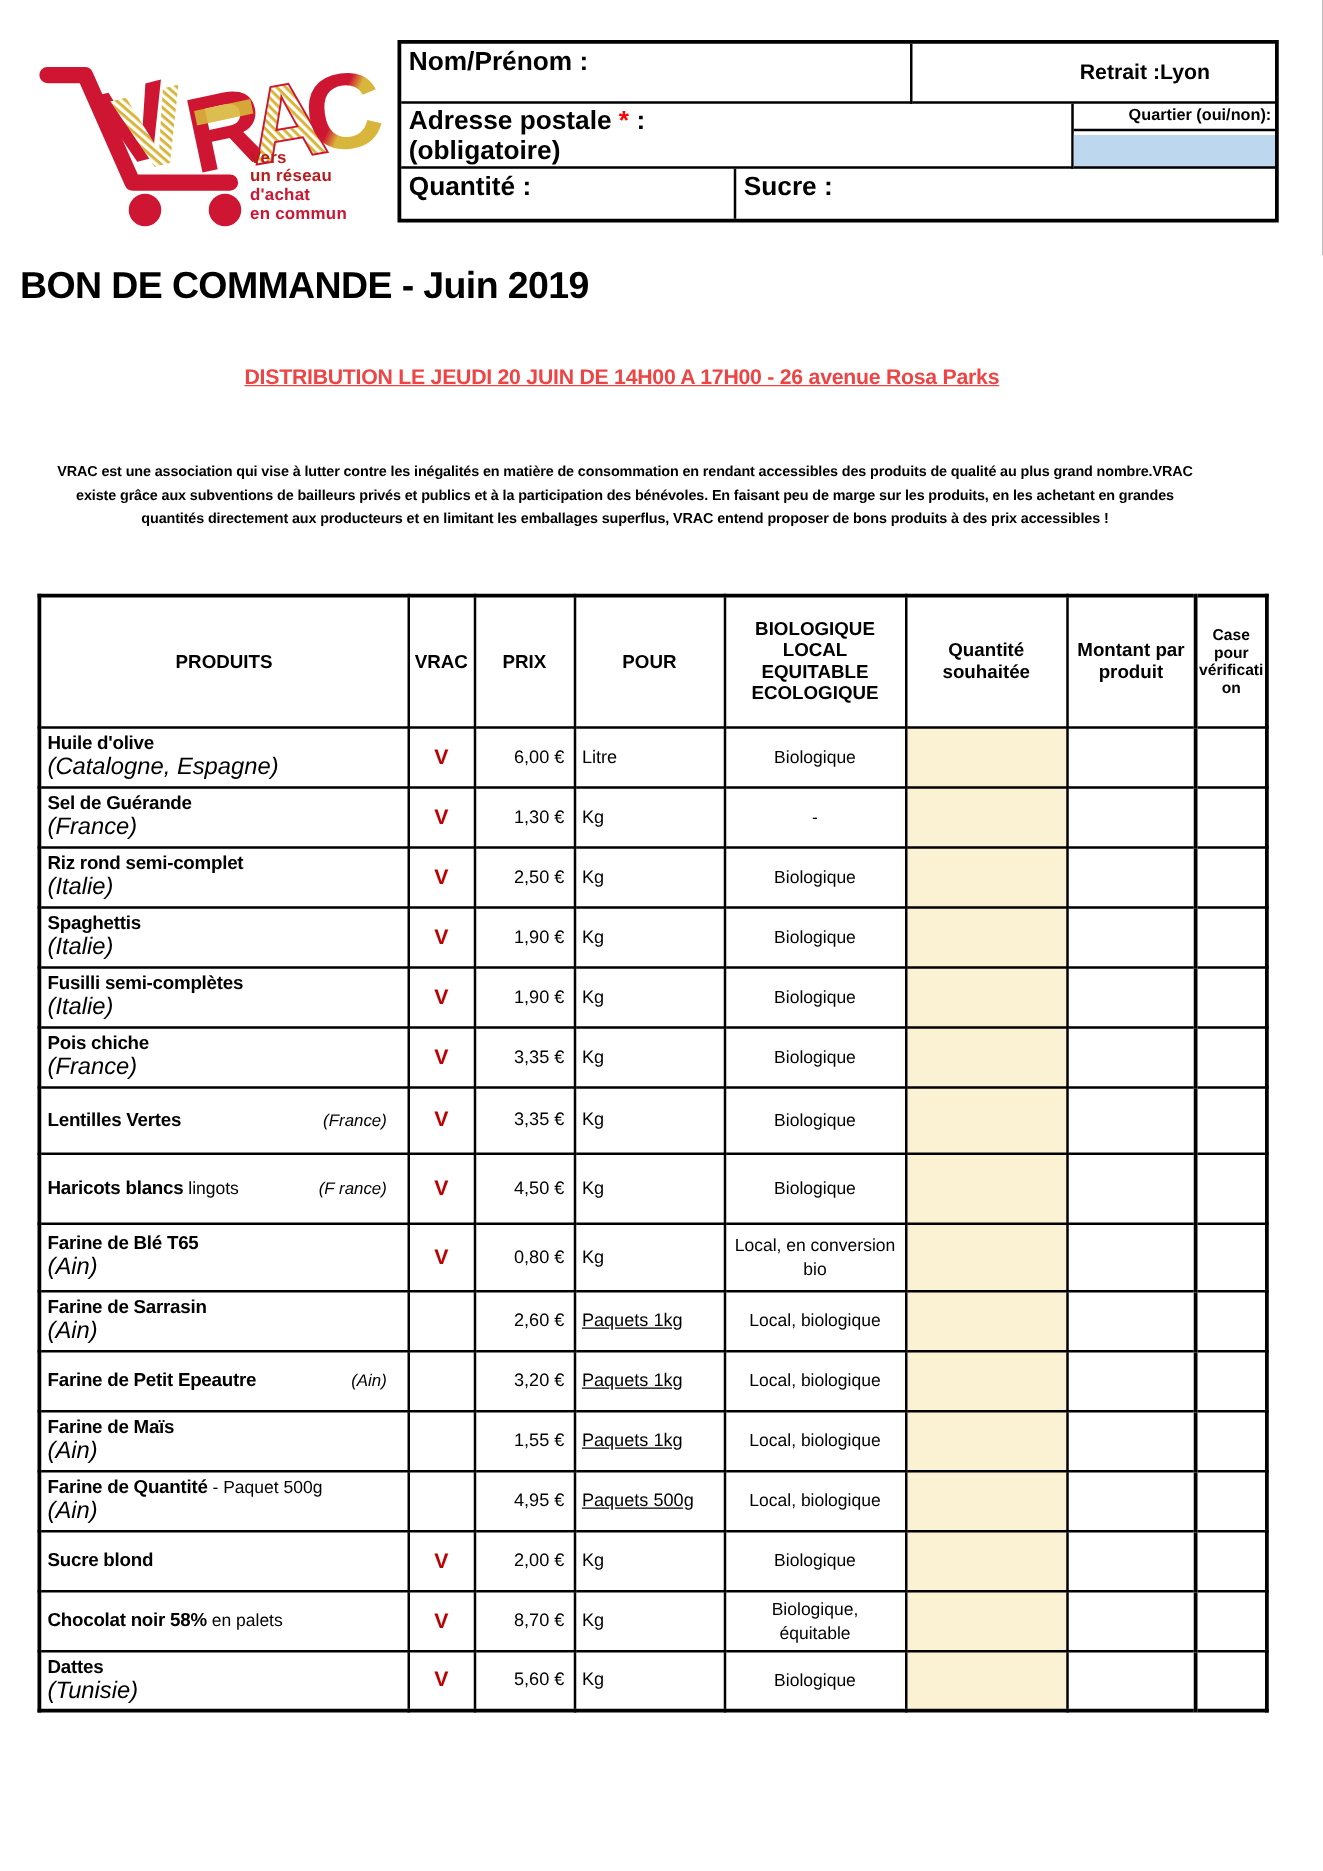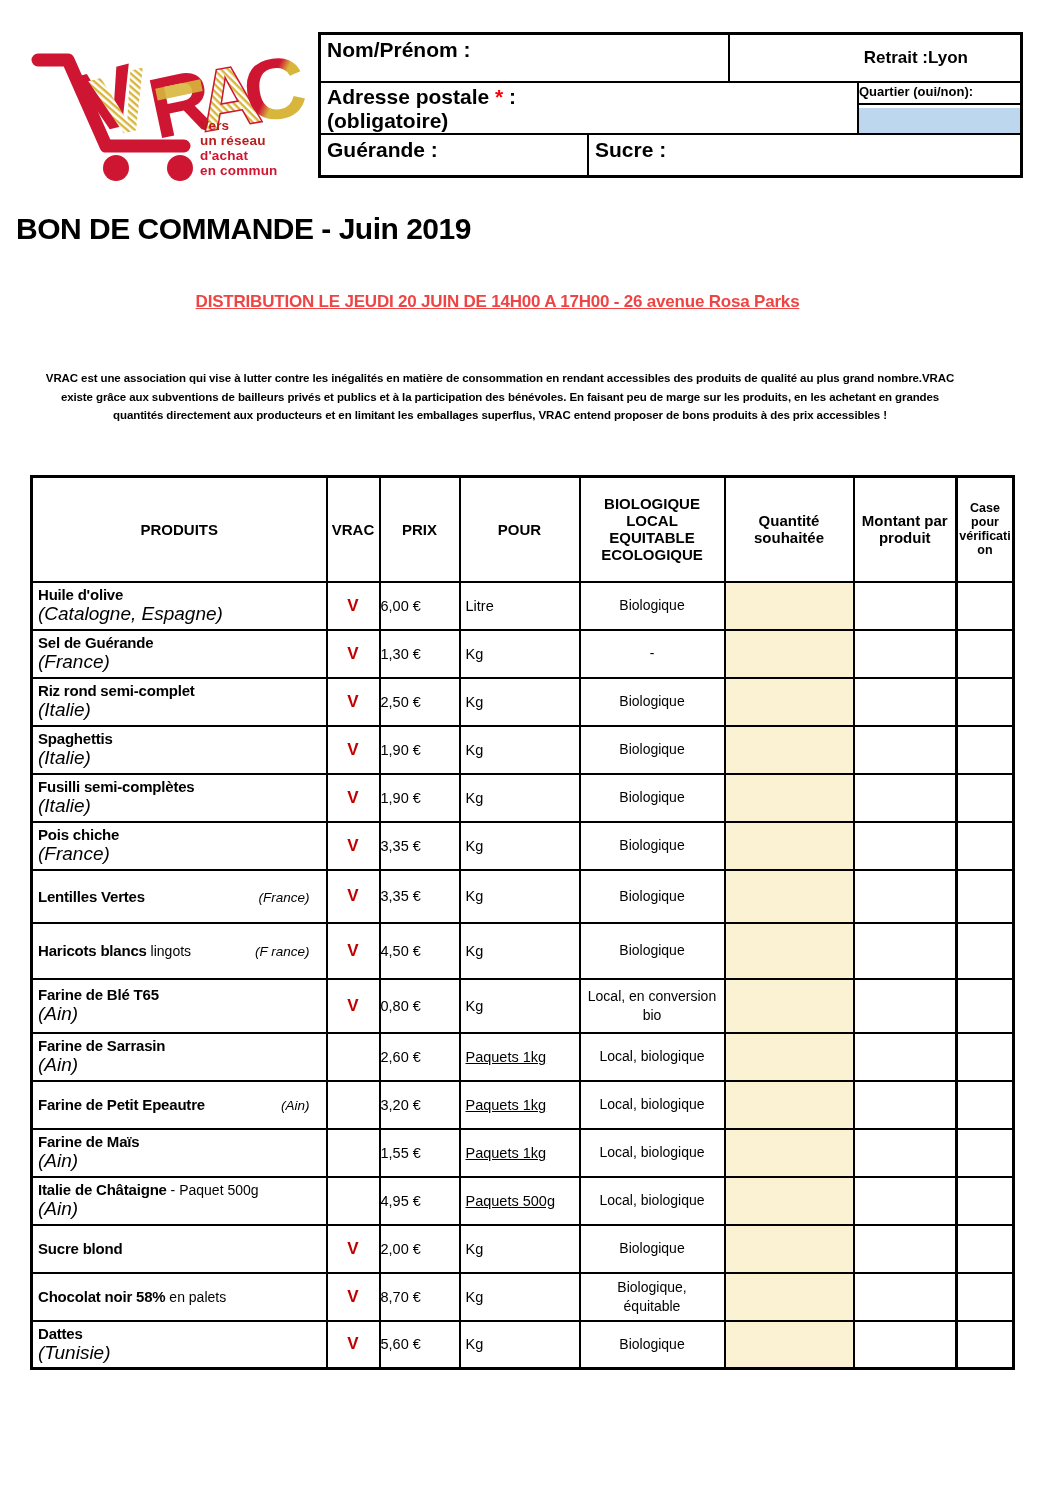--- a/index.html
+++ b/index.html
@@ -16,21 +16,21 @@
   .tl-red  { color:#CE1531; display:block; }
   
   .hd-table { position:absolute; left:318px; top:32px; width:705px; height:146px;
     border:3px solid #000; box-sizing:border-box; }
   .hd-cell { position:absolute; box-sizing:border-box; font-weight:bold; font-size:21px; }
   .cell-nom      { left:0; top:0; width:409px; height:48px; border-right:2px solid #000; border-bottom:2px solid #000; padding:3px 0 0 6px; }
   .cell-retrait  { left:409px; top:0; width:290px; height:48px; border-bottom:2px solid #000;
                    display:flex; align-items:center; font-size:17px; padding:0 52px 0 18px; justify-content:flex-end; }
   .cell-adresse  { left:0; top:48px; width:538px; height:52px; border-right:2px solid #000; border-bottom:2px solid #000; padding:2px 0 0 6px; line-height:24px; }
   .cell-qlabel   { left:538px; top:45px; width:161px; height:25px; border-bottom:2px solid #000;
-                   font-size:13px; text-align:left; padding:4px 3px 0 0; }
+                   font-size:13px; text-align:right; padding:4px 3px 0 0; }
   .cell-qinput   { left:538px; top:73px; width:161px; height:27px; border-bottom:2px solid #000; background:#BDD7EE; }
   .cell-phone    { left:0; top:100px; width:268px; height:40px; border-right:2px solid #000; padding:3px 0 0 6px; }
   .cell-mail     { left:268px; top:100px; width:431px; height:40px; padding:3px 0 0 6px; }
   .req-star { color:#FF0000; }
   
   .doc-title { position:absolute; left:16px; top:212px; width:995px; text-align:left;
     font-size:30px; font-weight:bold; letter-spacing:-0.5px; }
   .distribution { position:absolute; left:0; top:292px; width:995px; text-align:center;
     font-size:17px; font-weight:bold; color:#ef4444; text-decoration:underline; letter-spacing:-0.2px; }
   .intro { position:absolute; left:35px; top:369px; width:930px; text-align:center;
@@ -49,21 +49,21 @@
   col.w-prod{width:295px} col.w-vrac{width:53px} col.w-prix{width:80px} col.w-pour{width:120px}
   col.w-bio{width:145px} col.w-qty{width:129px} col.w-amt{width:103px} col.w-chk{width:57px}
   td.c-chk, th.th-check { border-left:3px solid #000; }
   td.c-prod { padding:2px 4px 2px 5px; }
   .prod-line1 { display:flex; align-items:baseline; }
   .pname   { font-weight:bold; font-size:15px; letter-spacing:-0.2px; white-space:nowrap; }
   .psuffix { font-size:14px; white-space:pre; }
   .porigin { font-style:italic; font-size:19px; }
   .porigin-inline { font-style:italic; font-size:13.5px; margin-left:auto; margin-right:12px; }
   td.c-vrac { text-align:center; color:#C00000; font-weight:bold; font-size:17px; font-family:"Liberation Sans",sans-serif; }
-  td.c-prix { padding-right:7px; font-size:14.5px; }
+  td.c-prix { text-align:right; padding-right:7px; font-size:14.5px; }
   td.c-pour { text-align:left; padding-left:5px; font-size:14.5px; }
   td.c-pour .u { text-decoration:underline; }
   td.c-bio  { text-align:center; font-size:14px; white-space:pre-line; line-height:1.35; padding:0 2px; }
   td.c-qty  { background:#FBF1D3; }
 </style>
 </head>
 <body>
 
 <div class="page">
 
@@ -109,21 +109,21 @@
       <span>Retrait :</span>
       <span>Lyon</span>
     </div>
     <div class="hd-cell cell-adresse">
       <span>Adresse postale </span><span class="req-star">*</span><span> :</span><br>
       <span>(obligatoire)</span>
     </div>
     <div class="hd-cell cell-qlabel">Quartier (oui/non):</div>
     <div class="hd-cell cell-qinput"></div>
     <div class="hd-cell cell-phone">
-      <span>Guérande :</span>
+      <span>Quantité :</span>
     </div>
     <div class="hd-cell cell-mail">
       <span>Sucre :</span>
     </div>
   </div>
 
   <div class="doc-title">BON DE COMMANDE - Juin 2019</div>
   <div class="distribution">DISTRIBUTION LE JEUDI 20 JUIN DE 14H00 A 17H00 - 26 avenue Rosa Parks</div>
   <div class="intro">VRAC est une association qui vise à lutter contre les inégalités en matière de consommation en rendant accessibles des produits de qualité au plus grand nombre.VRAC existe grâce aux subventions de bailleurs privés et publics et à la participation des bénévoles. En faisant peu de marge sur les produits, en les achetant en grandes quantités directement aux producteurs et en limitant les emballages superflus, VRAC entend proposer de bons produits à des prix accessibles !</div>
 
@@ -333,21 +333,21 @@
           <td class="c-prix">1,55 €</td>
           <td class="c-pour"><span class="u">Paquets 1kg</span></td>
           <td class="c-bio">Local, biologique</td>
           <td class="c-qty"></td>
           <td class="c-amt"></td>
           <td class="c-chk"></td>
         </tr>
         <tr>
           <td class="c-prod">
             <div class="prod-line1">
-              <span class="pname">Italie de Châtaigne</span>
+              <span class="pname">Farine de Quantité</span>
               <span class="psuffix"> - Paquet 500g</span>
             </div>
             <div class="porigin">(Ain)</div>
           </td>
           <td class="c-vrac"></td>
           <td class="c-prix">4,95 €</td>
           <td class="c-pour"><span class="u">Paquets 500g</span></td>
           <td class="c-bio">Local, biologique</td>
           <td class="c-qty"></td>
           <td class="c-amt"></td>

